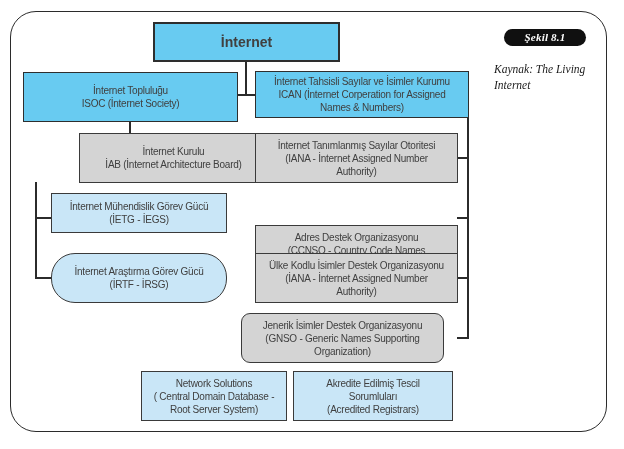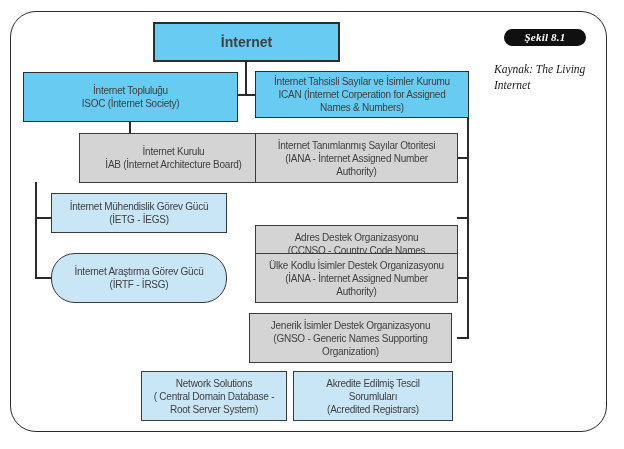--- a/index.html
+++ b/index.html
@@ -83,21 +83,21 @@
 (CCNSO - Country Code Names
 Supporting Organization)</div>
 
   <div class="box lightblue" style="left:51px;top:253px;width:176px;height:50px;border-radius:24px;">İnternet Araştırma Görev Gücü
 (İRTF - İRSG)</div>
 
   <div class="box gray" style="left:255px;top:253px;width:203px;height:50px;">Ülke Kodlu İsimler Destek Organizasyonu
 (İANA - İnternet Assigned Number
 Authority)</div>
 
-  <div class="box gray" style="left:249px;top:313px;width:203px;height:50px;">Jenerik İsimler Destek Organizasyonu
+  <div class="box gray" style="left:241px;top:313px;width:203px;height:50px;border-radius:9px;">Jenerik İsimler Destek Organizasyonu
 (GNSO - Generic Names Supporting
 Organization)</div>
 
   <div class="box lightblue" style="left:141px;top:371px;width:146px;height:50px;">Network Solutions
 ( Central Domain Database -
 Root Server System)</div>
 
   <div class="box lightblue" style="left:293px;top:371px;width:160px;height:50px;">Akredite Edilmiş Tescil
 Sorumluları
 (Acredited Registrars)</div>

